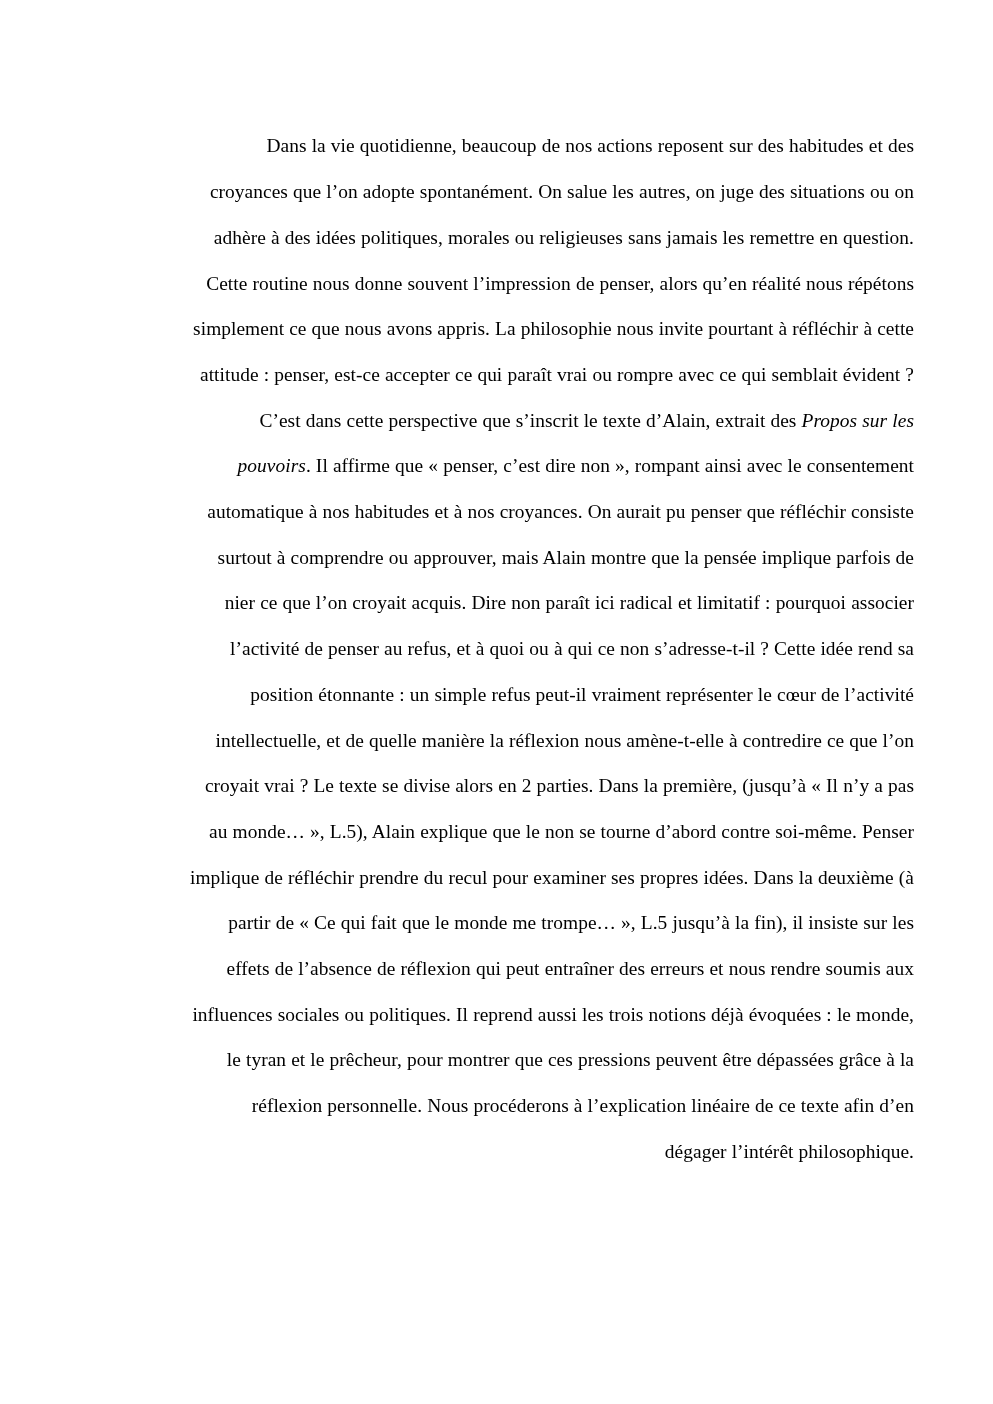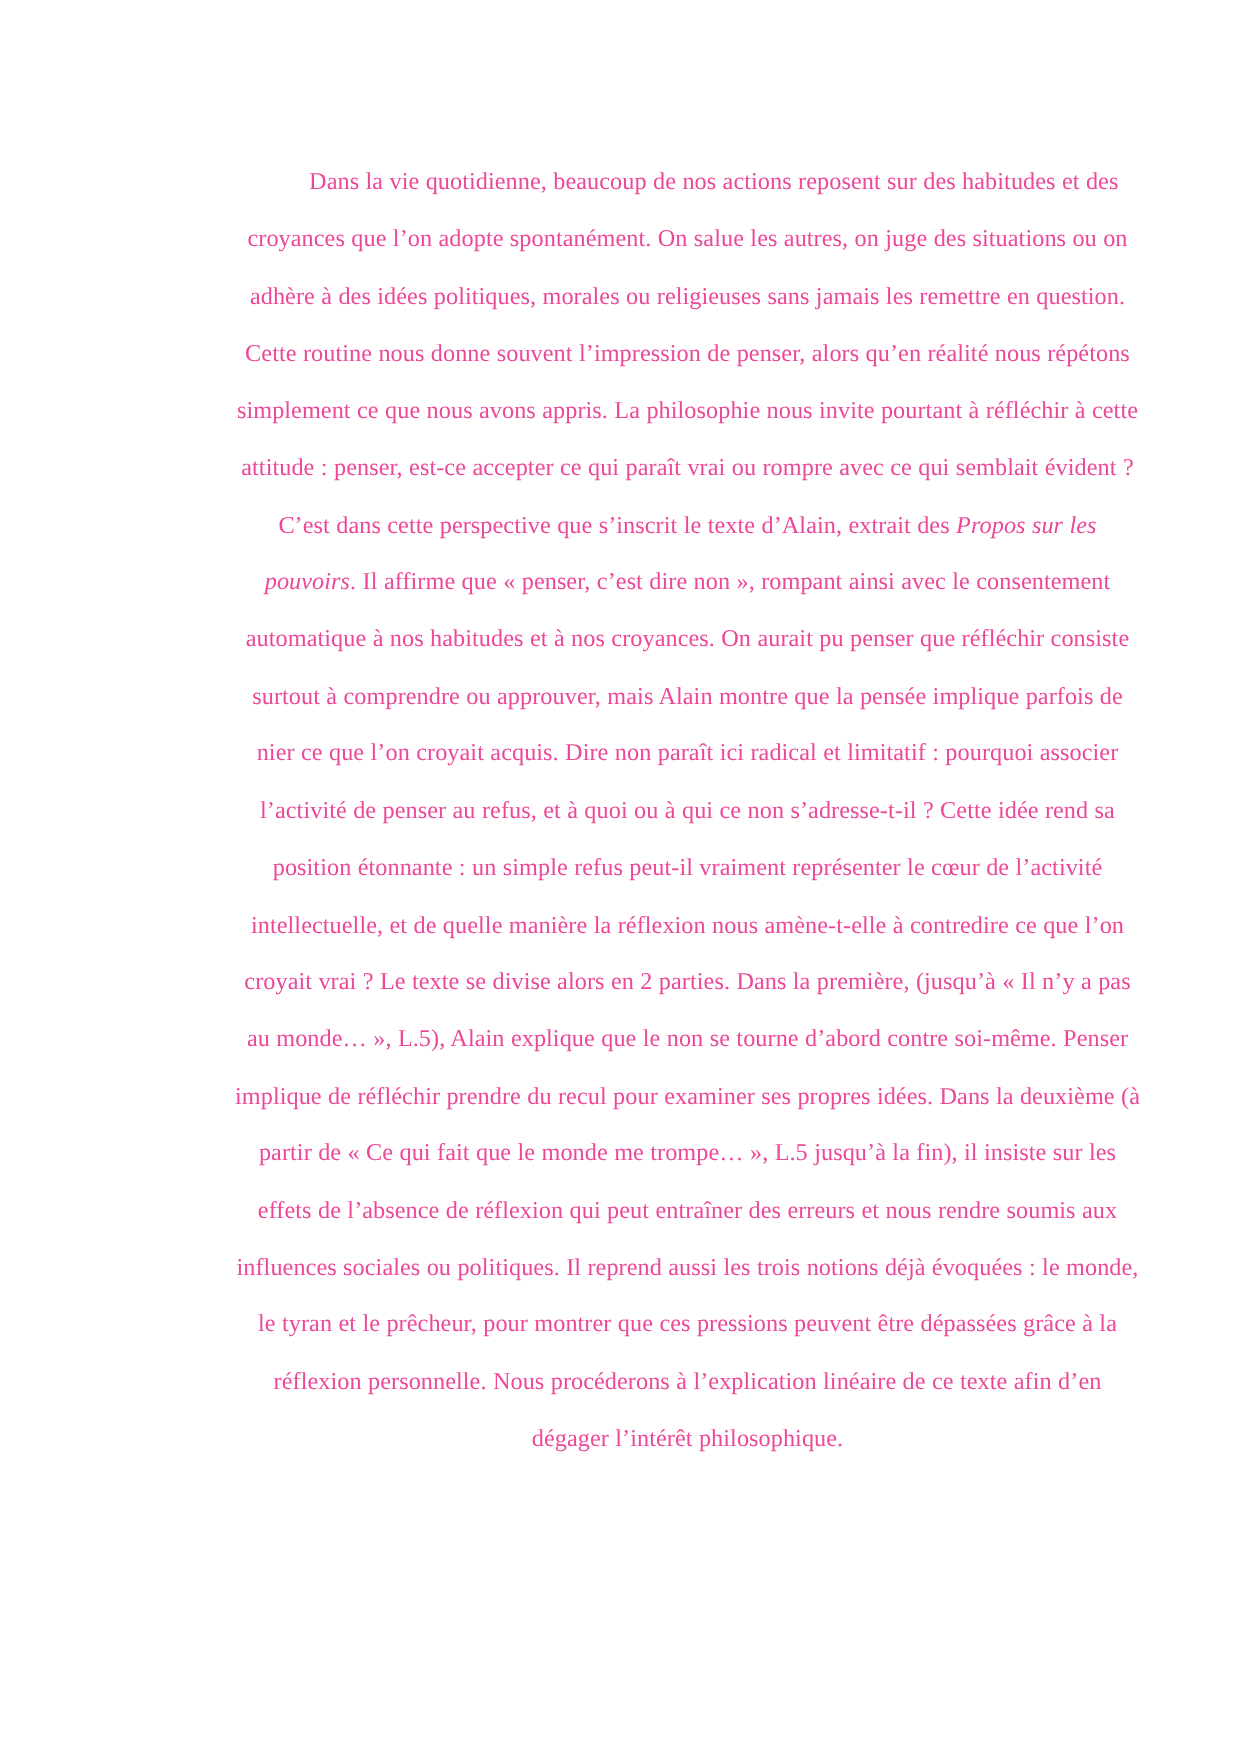--- a/index.html
+++ b/index.html
@@ -23,23 +23,23 @@
   }
   .text-block {
     position: absolute;
     left: 186px;
     top: 104px;
     width: 728px;
   }
   .body-paragraph {
     font-size: 19.4px;
     line-height: 45.7px;
-    text-align: center;
+    text-align: right;
     text-indent: 42px;
-    color: #ec4899;
+    color: #000000;
     letter-spacing: 0.05px;
     word-spacing: 0.2px;
     -webkit-font-smoothing: antialiased;
     hyphens: none;
   }
   .work-title {
     font-style: italic;
   }
 </style>
 </head>

